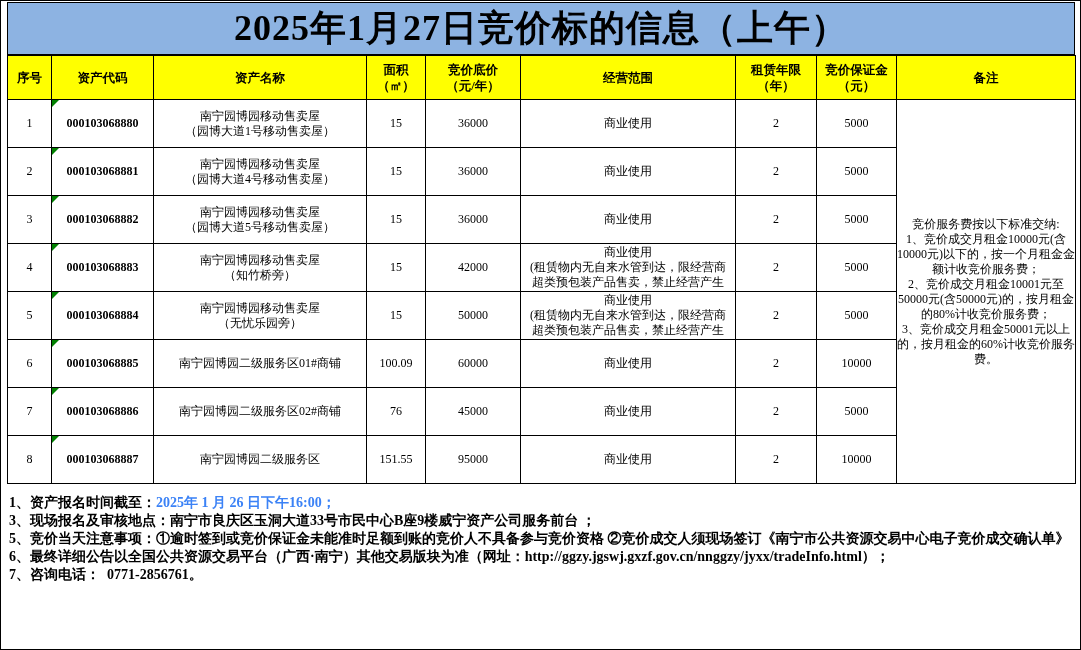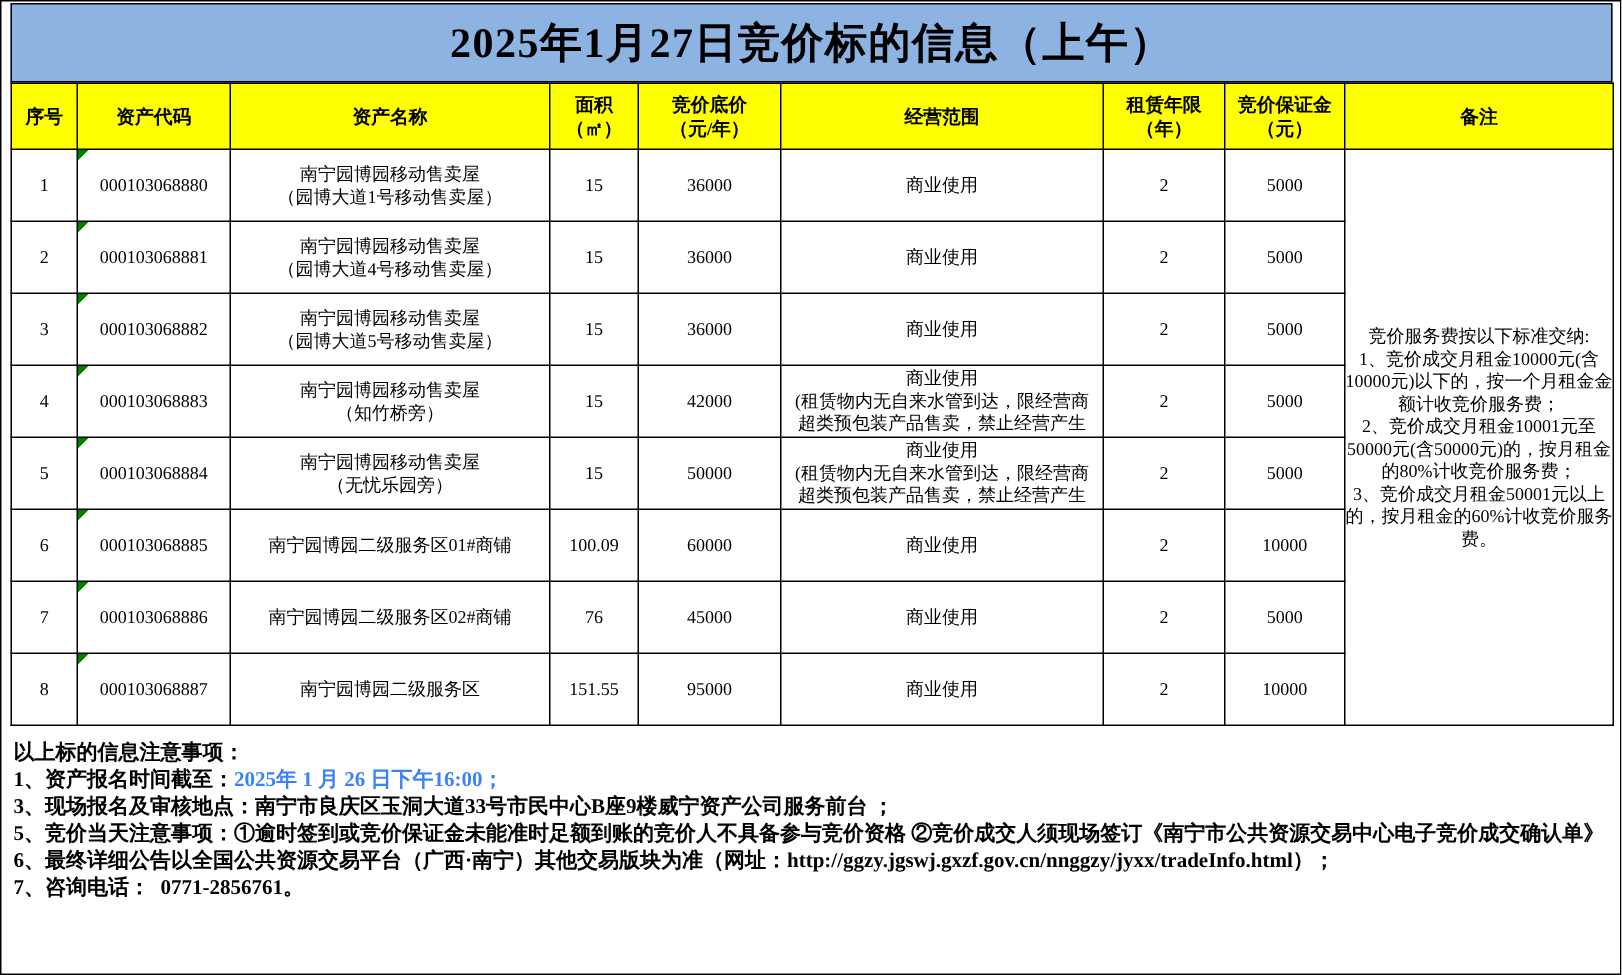--- a/index.html
+++ b/index.html
@@ -17,21 +17,21 @@
     margin: 1px 6px 0 6px;
     width: 1068px;
     height: 53px;
     background: #8DB3E2;
     border: 1px solid #000;
     display: flex;
     align-items: center;
     justify-content: center;
   }
   .banner .title-text {
-    font-size: 28px;
+    font-size: 36px;
     font-weight: bold;
     color: #000;
     letter-spacing: 1px;
     text-align: right;
   }
   table.main {
     margin-left: 6px;
     width: 1068px;
     border-collapse: collapse;
     table-layout: fixed;
@@ -48,21 +48,21 @@
     padding: 0;
   }
   table.main thead th {
     background: #FFFF00;
     font-weight: bold;
     height: 44px;
     font-size: 12.5px;
     line-height: 16px;
   }
   table.main tbody tr { height: 48px; background: #fff; }
-  td.col-code { position: relative; }
+  td.col-code { position: relative; font-weight: bold; }
   .tri {
     position: absolute;
     top: 0; left: 0;
     width: 0; height: 0;
     border-top: 7px solid #008000;
     border-right: 7px solid transparent;
   }
   td.col-remark {
     text-align: left;
     vertical-align: middle;
@@ -210,21 +210,20 @@
           <td class="col-area">151.55</td>
           <td class="col-price">95000</td>
           <td class="col-scope">商业使用</td>
           <td class="col-term">2</td>
           <td class="col-deposit">10000</td>
         </tr>
       </tbody>
   </table>
 
   <div class="notes">
-    <div class="line">以上标的信息注意事项：</div>
     <div>
         <div class="line"><span>1、资产报名时间截至：</span><span class="red">2025年 1 月 26 日下午16:00；</span></div>
         <div class="line"><span>3、现场报名及审核地点：南宁市良庆区玉洞大道33号市民中心B座9楼威宁资产公司服务前台 ；</span></div>
         <div class="line"><span>5、竞价当天注意事项：①逾时签到或竞价保证金未能准时足额到账的竞价人不具备参与竞价资格 ②竞价成交人须现场签订《南宁市公共资源交易中心电子竞价成交确认单》</span></div>
         <div class="line"><span>6、最终详细公告以全国公共资源交易平台（广西·南宁）其他交易版块为准（网址：http://ggzy.jgswj.gxzf.gov.cn/nnggzy/jyxx/tradeInfo.html）；</span></div>
         <div class="line"><span>7、咨询电话：  0771-2856761。</span></div>
       </div>
   </div>
 
 </div>

